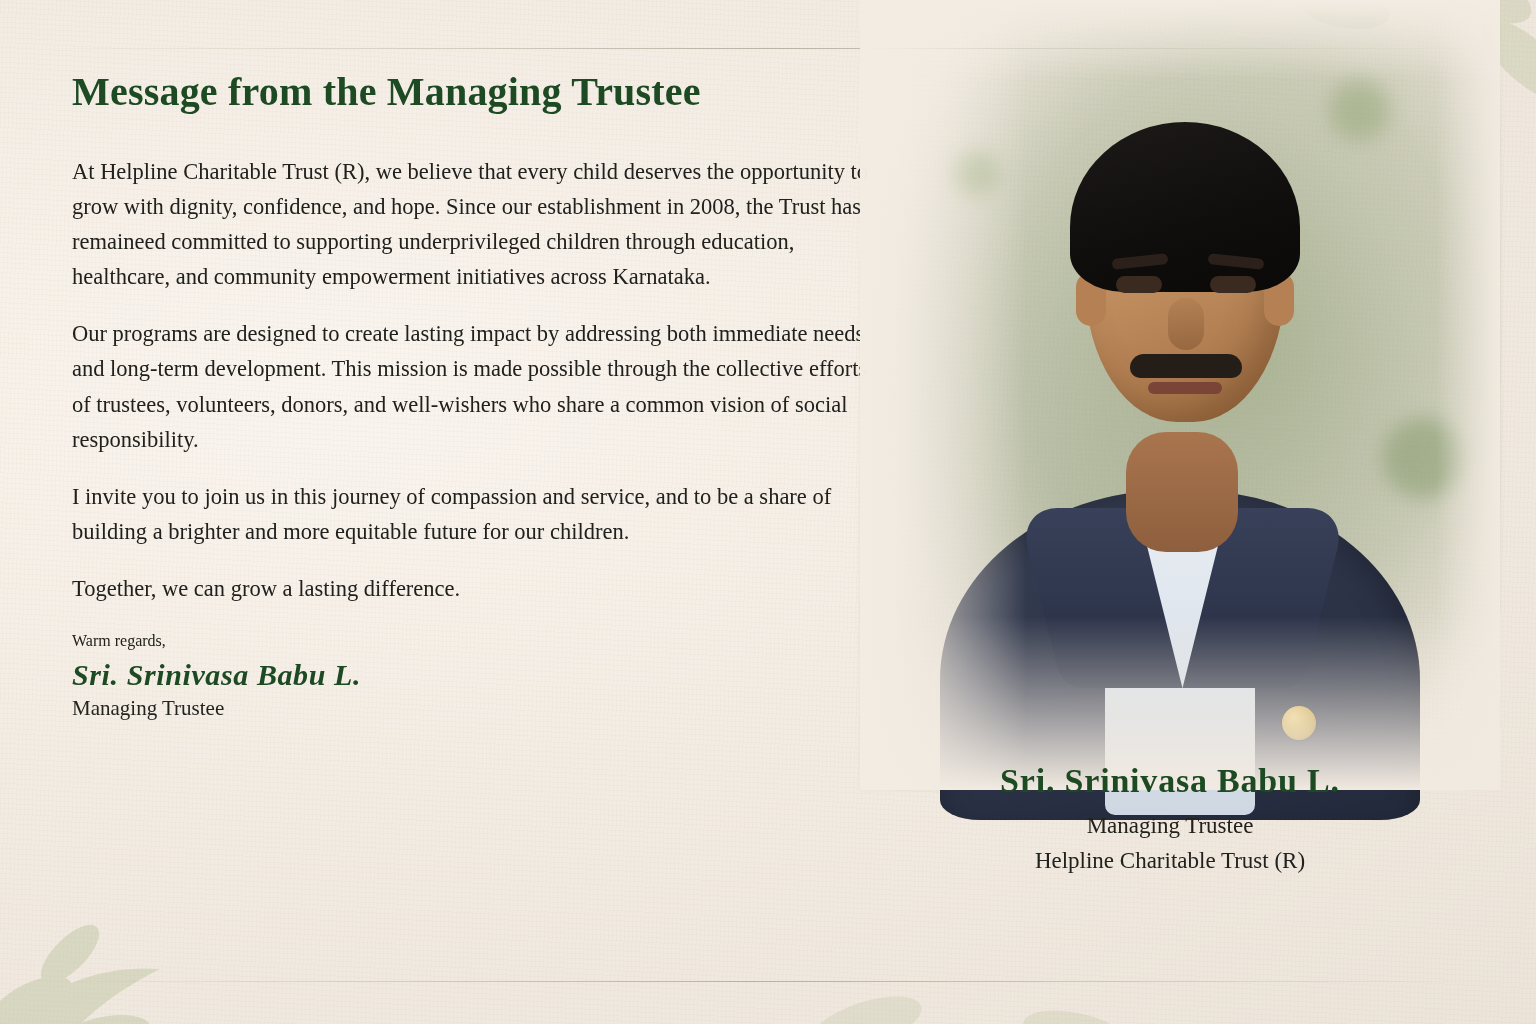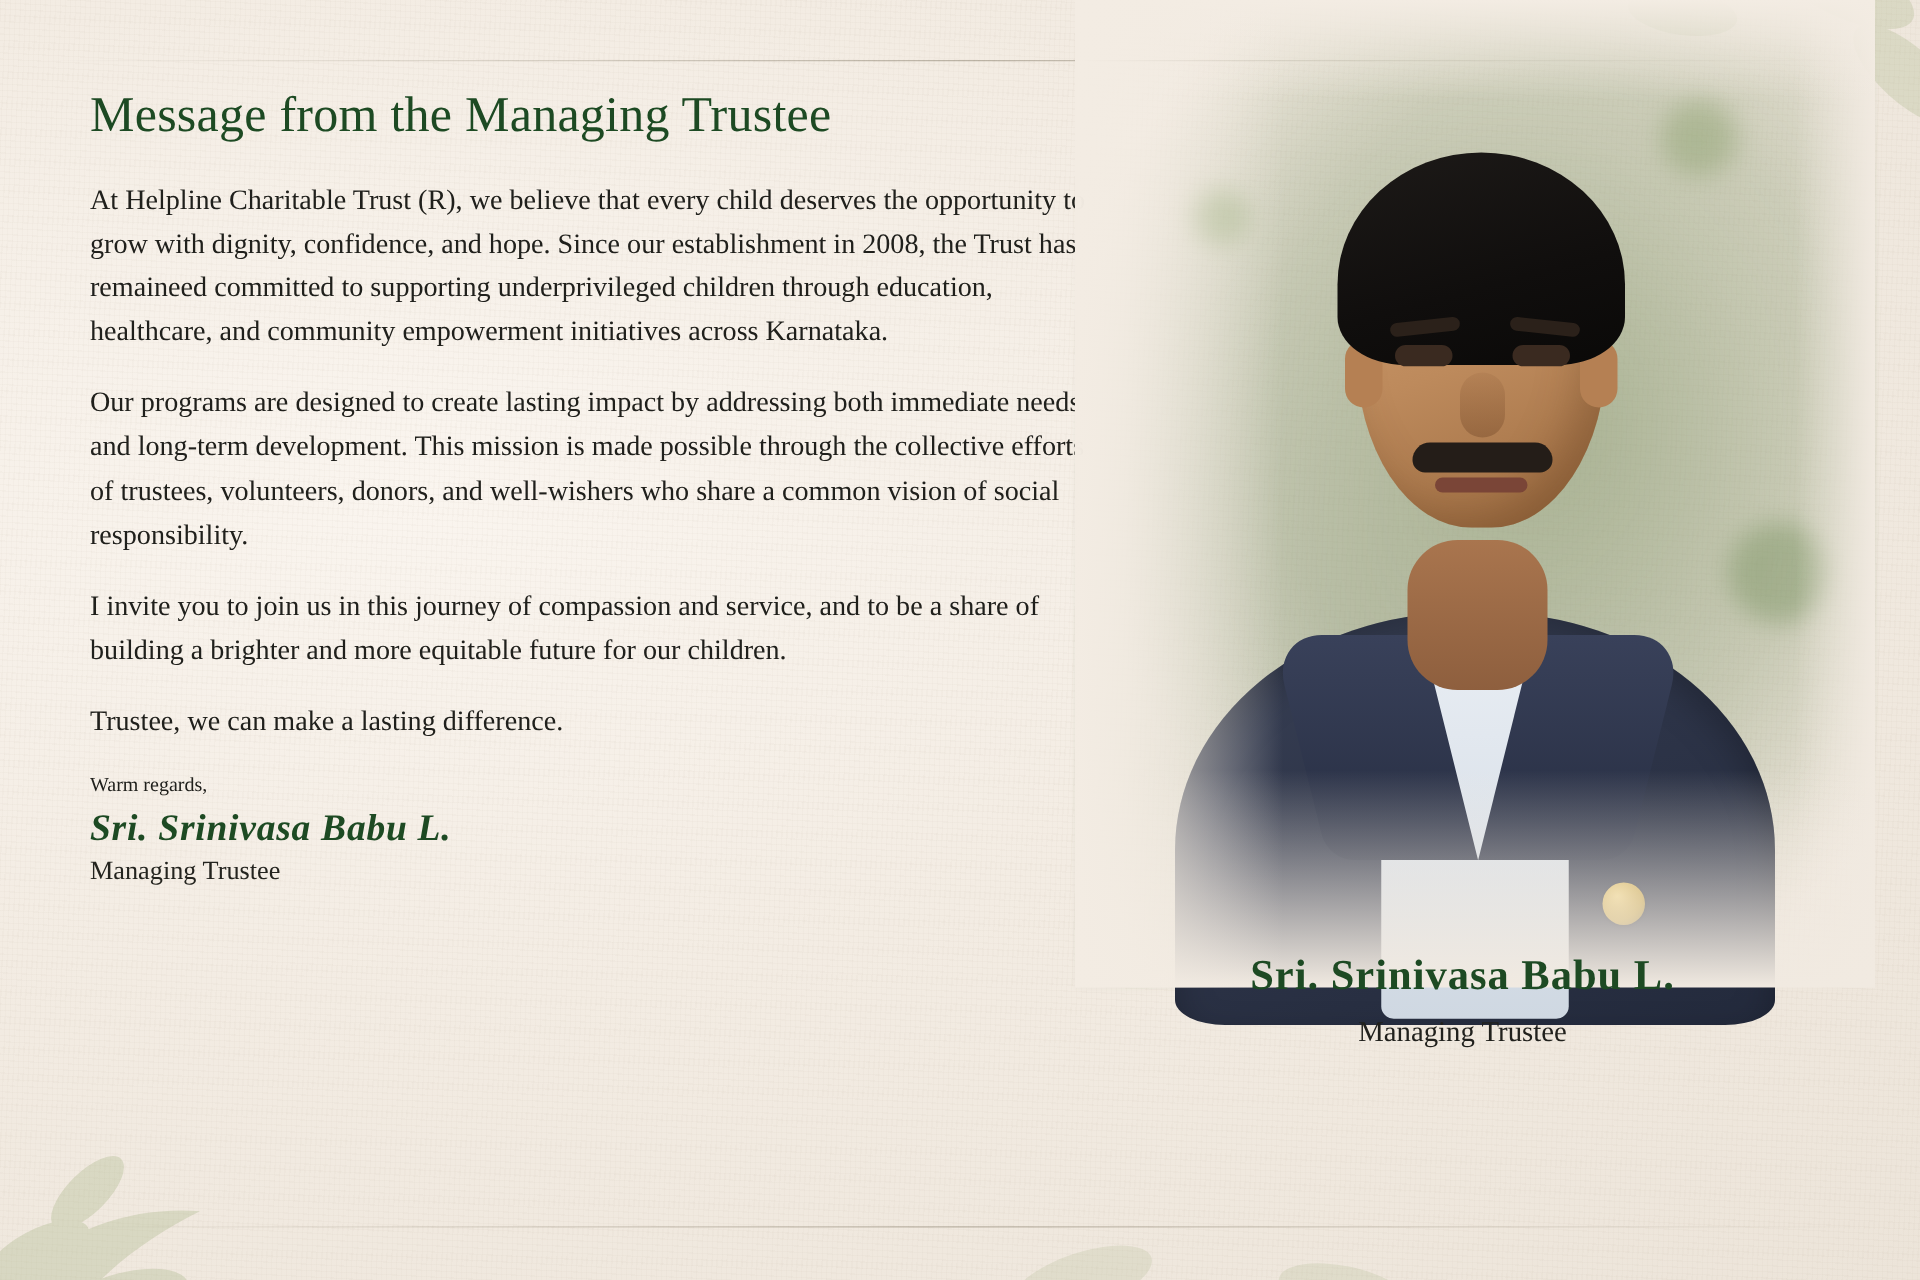--- a/index.html
+++ b/index.html
@@ -57,25 +57,25 @@
   
   .content {
     position: absolute;
     left: 72px;
     top: 70px;
     width: 820px;
   }
 
   .title {
     font-family: "Liberation Serif", serif;
-    font-weight: normal;
+    font-weight: bold;
     font-size: 40px;
     letter-spacing: 0.2px;
     color: #1d4a23;
-    margin: 0 0 28px 0;
+    margin: 0 0 40px 0;
     line-height: 1.1;
   }
 
   .para {
     font-family: "Liberation Serif", serif;
     font-size: 22.5px;
     line-height: 1.56;
     color: #20201c;
     margin: 0 0 22px 0;
     max-width: 812px;
@@ -307,21 +307,21 @@
 
   <div class="rule top"></div>
   <div class="rule bottom"></div>
 
   <div class="content">
     <h1 class="title">Message from the Managing Trustee</h1>
 
     <p class="para">At Helpline Charitable Trust (R), we believe that every child deserves the opportunity to grow with dignity, confidence, and hope. Since our establishment in 2008, the Trust has remaineed committed to supporting underprivileged children through education, healthcare, and community empowerment initiatives across Karnataka.</p>
     <p class="para">Our programs are designed to create lasting impact by addressing both immediate needs and long-term development. This mission is made possible through the collective efforts of trustees, volunteers, donors, and well-wishers who share a common vision of social responsibility.</p>
     <p class="para">I invite you to join us in this journey of compassion and service, and to be a share of building a brighter and more equitable future for our children.</p>
-    <p class="para tight">Trustee, we can make a lasting difference.</p>
+    <p class="para tight">Together, we can grow a lasting difference.</p>
 
     <p class="closing">Warm regards,</p>
     <p class="signature">Sri.  Srinivasa Babu L.</p>
     <p class="sign-role">Managing Trustee</p>
   </div>
 
   <div class="portrait-wrap">
     <div class="portrait-bg"></div>
 
     <div class="person">
@@ -343,15 +343,16 @@
       <div class="mouth"></div>
       <div class="badge"></div>
     </div>
 
     <div class="portrait-fade"></div>
   </div>
 
   <div class="caption">
     <p class="caption-name">Sri.  Srinivasa Babu L.</p>
     <p class="caption-role">Managing Trustee</p>
+    <p class="caption-org">Helpline Charitable Trust (R)</p>
   </div>
 
 </div>
 
 </body></html>

